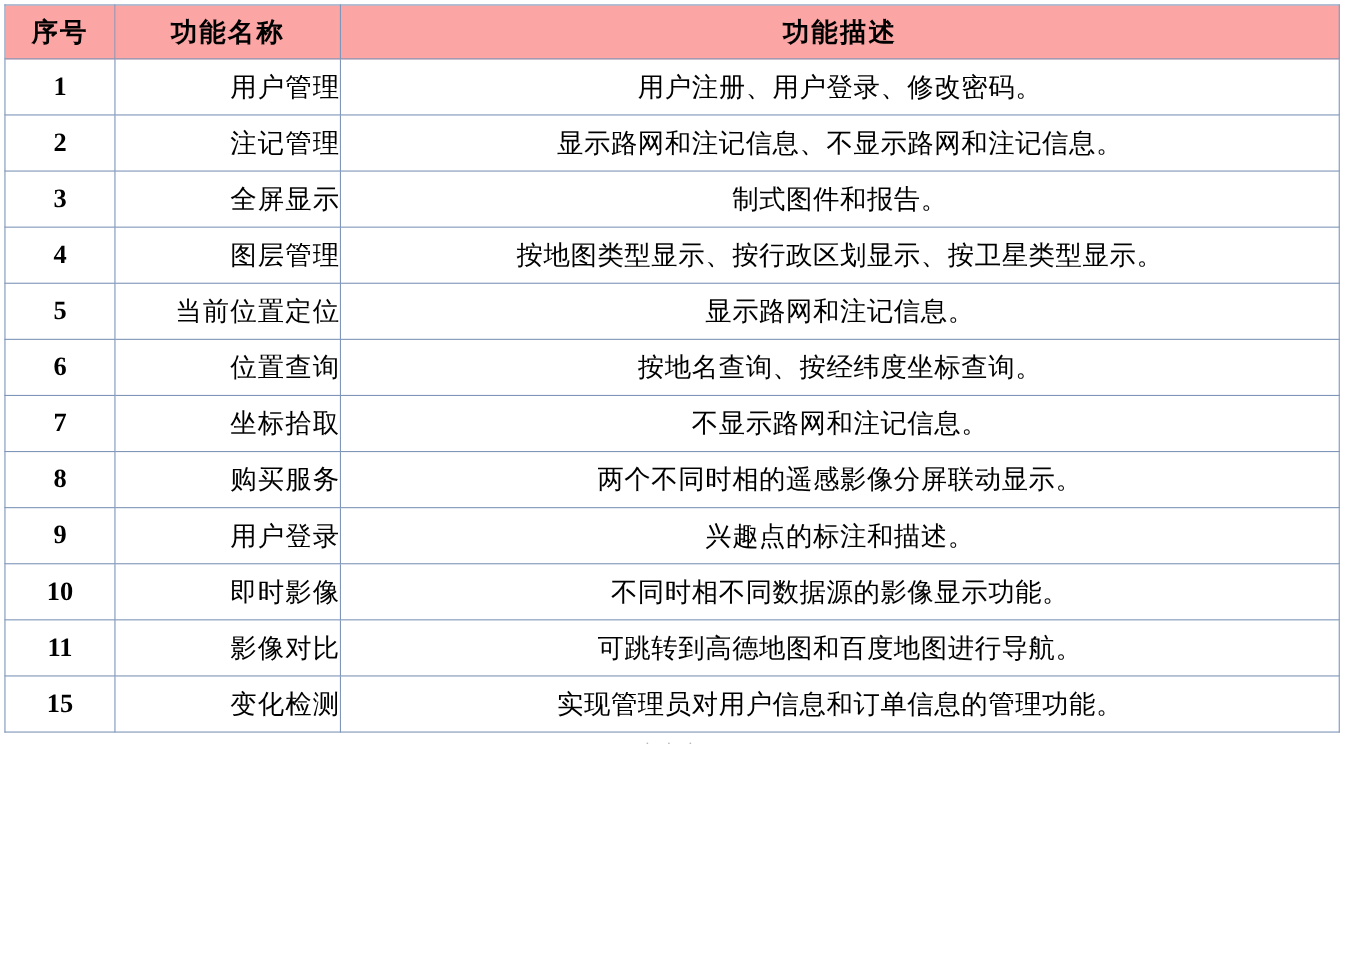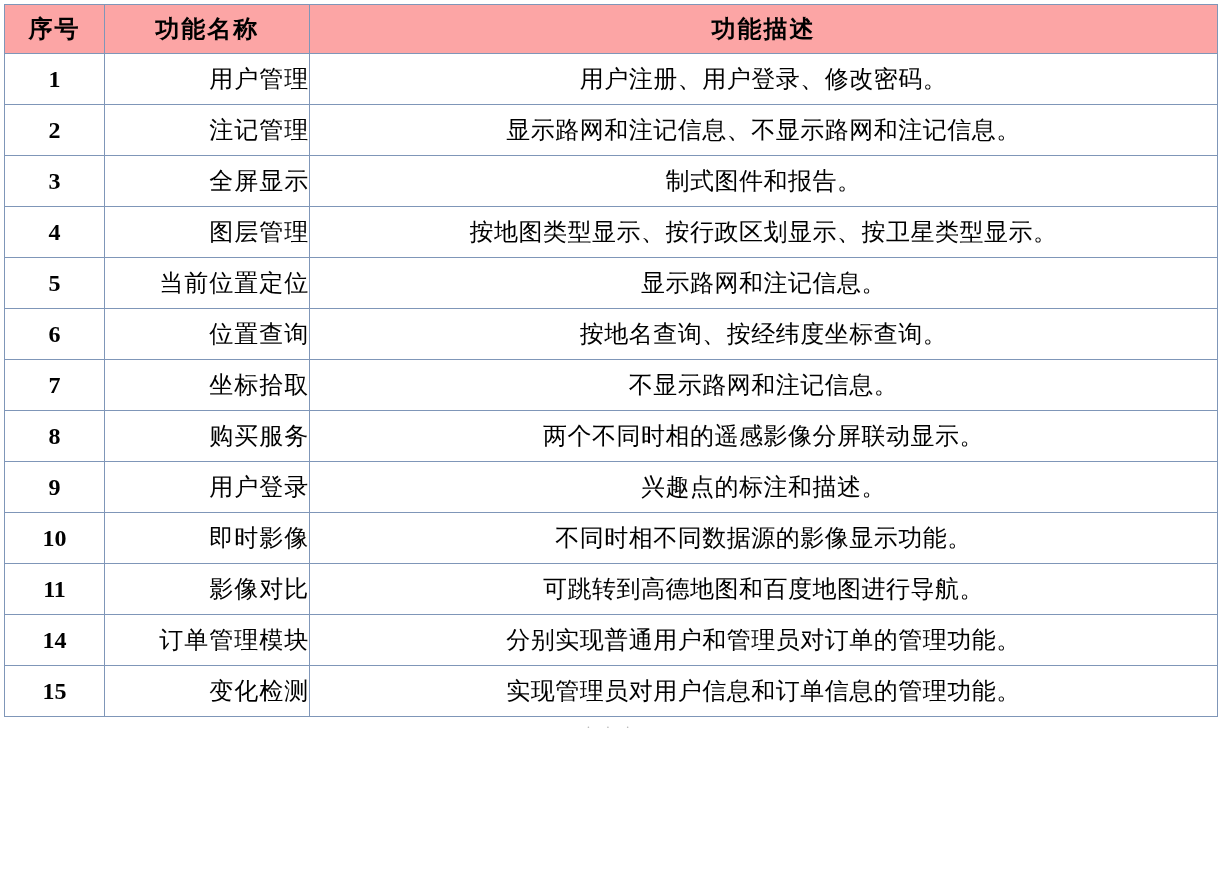--- a/index.html
+++ b/index.html
@@ -135,25 +135,20 @@
         <td class="no">10</td>
         <td class="name">即时影像</td>
         <td class="desc">不同时相不同数据源的影像显示功能。</td>
       </tr>
       <tr>
         <td class="no">11</td>
         <td class="name">影像对比</td>
         <td class="desc">可跳转到高德地图和百度地图进行导航。</td>
       </tr>
       <tr>
-        <td class="no">14</td>
-        <td class="name">订单管理模块</td>
-        <td class="desc">分别实现普通用户和管理员对订单的管理功能。</td>
-      </tr>
-      <tr>
         <td class="no">15</td>
         <td class="name">变化检测</td>
         <td class="desc">实现管理员对用户信息和订单信息的管理功能。</td>
       </tr>
     </tbody>
   </table>
 </div>
 
 <div class="footer-mark">· · ·</div>
 

